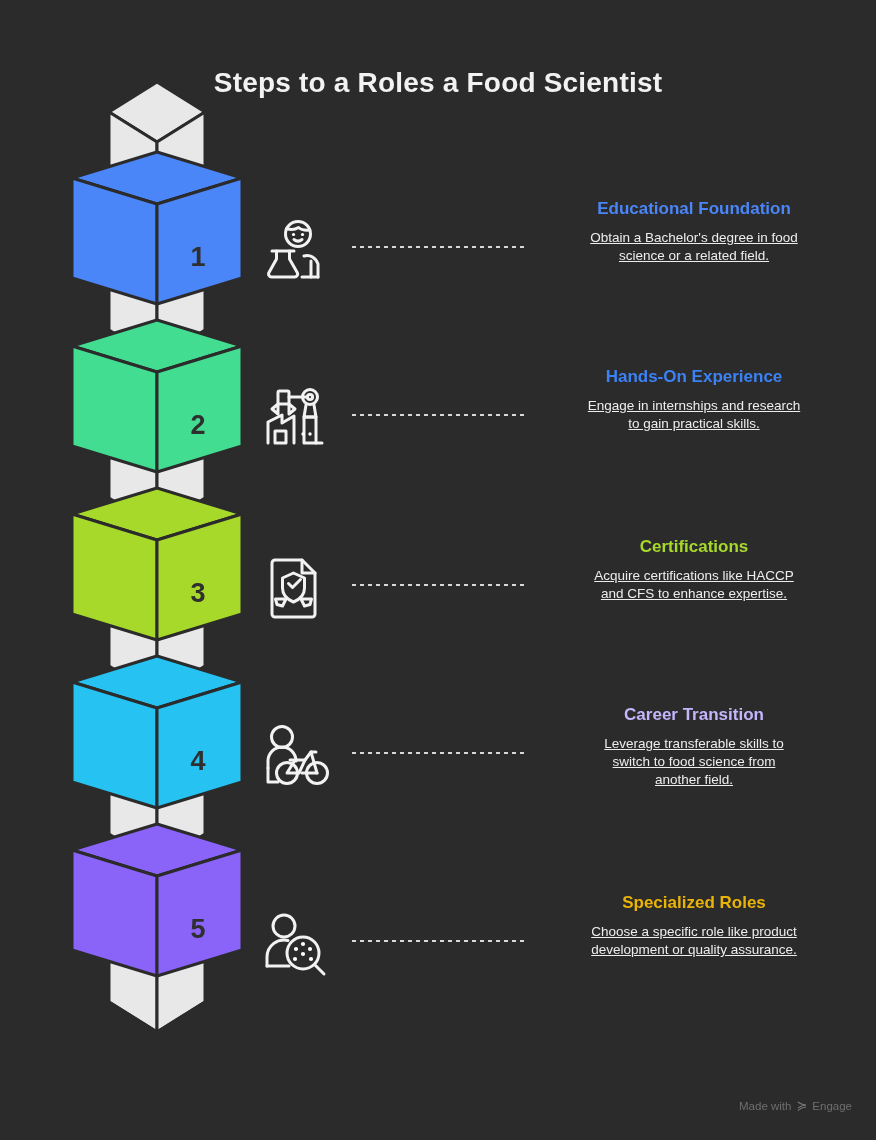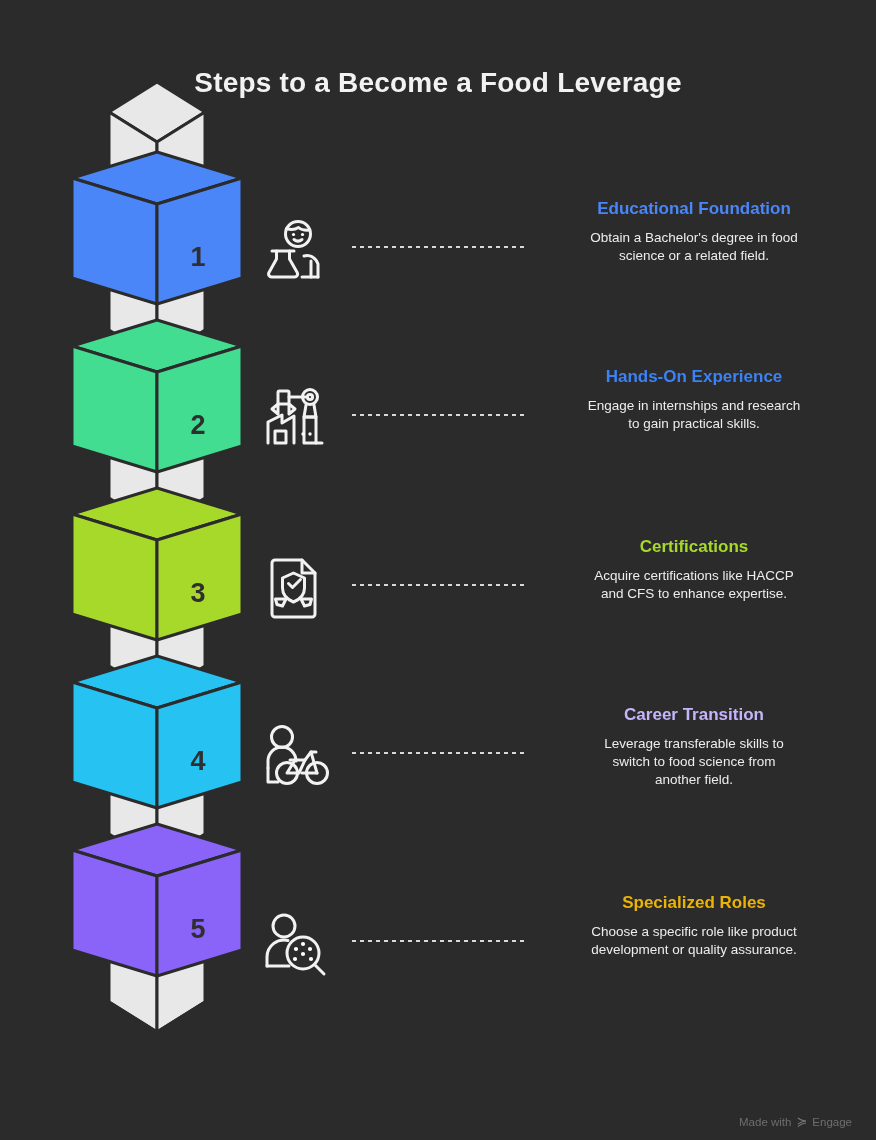--- a/index.html
+++ b/index.html
@@ -78,45 +78,46 @@
     font-weight: bold;
     line-height: 21px;
     margin: 0 0 10px 0;
   }
   .step-desc {
     font-size: 13.5px;
     line-height: 18px;
     color: #ededed;
     margin: 0;
     white-space: pre-line;
+    text-decoration: underline;
   }
 
   
   #watermark {
     position: absolute;
     right: 24px;
-    bottom: 12px;
+    bottom: 28px;
     display: flex;
     align-items: center;
     gap: 5px;
     color: #6e6e6e;
     font-size: 11.5px;
     text-align: right;
   }
   #watermark .wm-glyph {
     display: inline-block;
     line-height: 1;
     font-size: 13px;
     color: #7c7c7c;
   }
 </style>
 </head>
 <body>
 
-<h1 id="page-title">Steps to a Become a Food Leverage</h1>
+<h1 id="page-title">Steps to a Roles a Food Scientist</h1>
 
 <div id="tower">
   <svg width="330" height="1140" viewBox="0 0 330 1140" xmlns="http://www.w3.org/2000/svg">
     <defs>
 
       <g id="iso-block">
 
         <polygon points="0,55 85,0 170,55 85,110"></polygon>
       </g>
     </defs>

